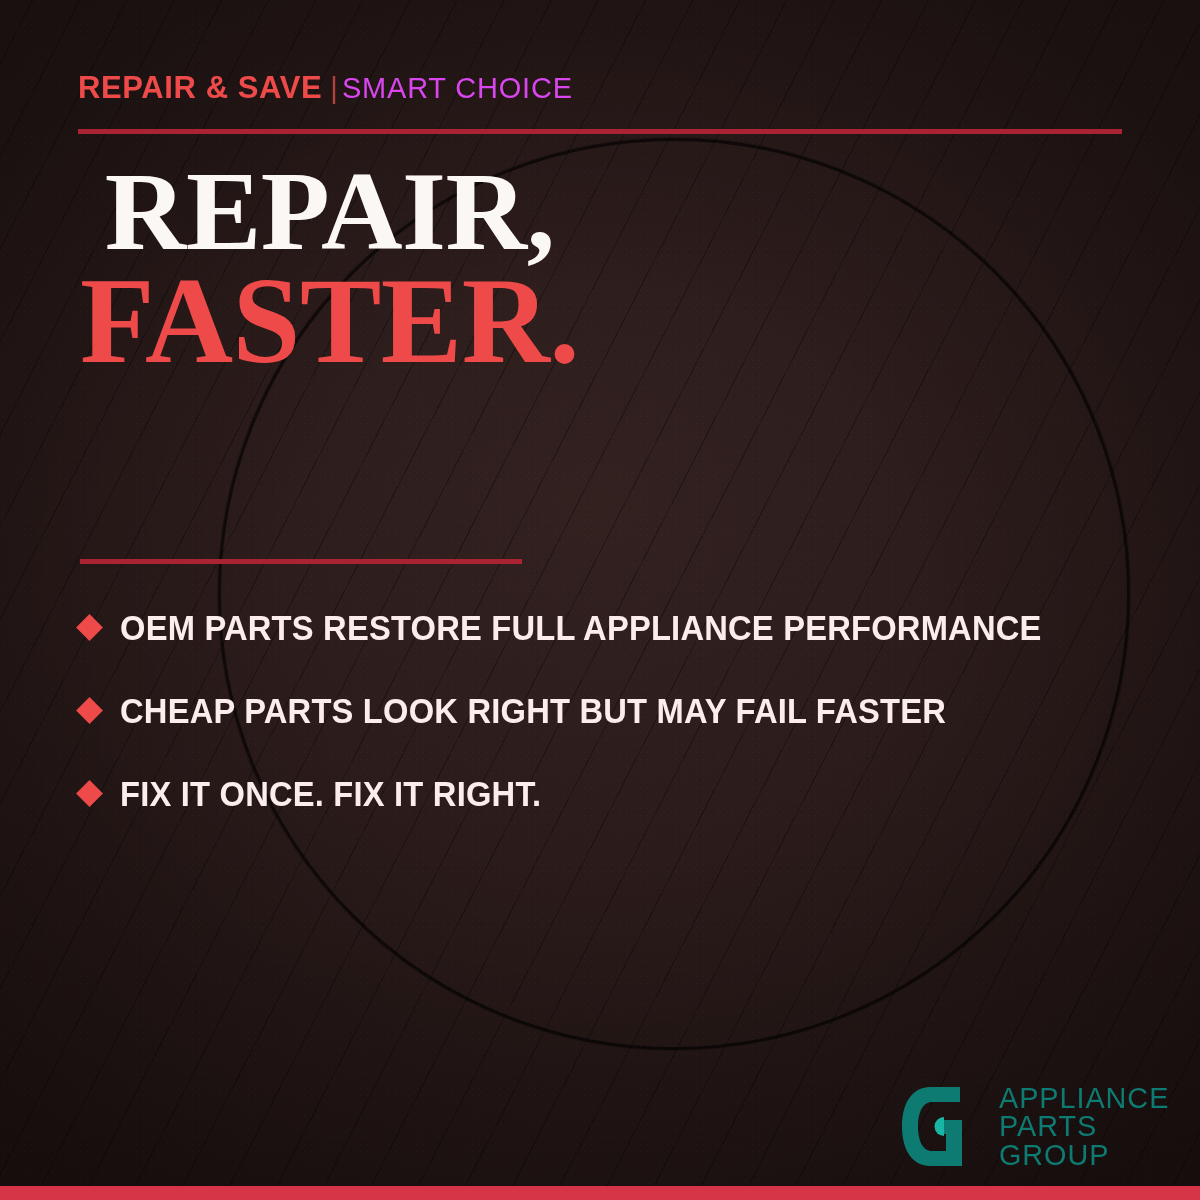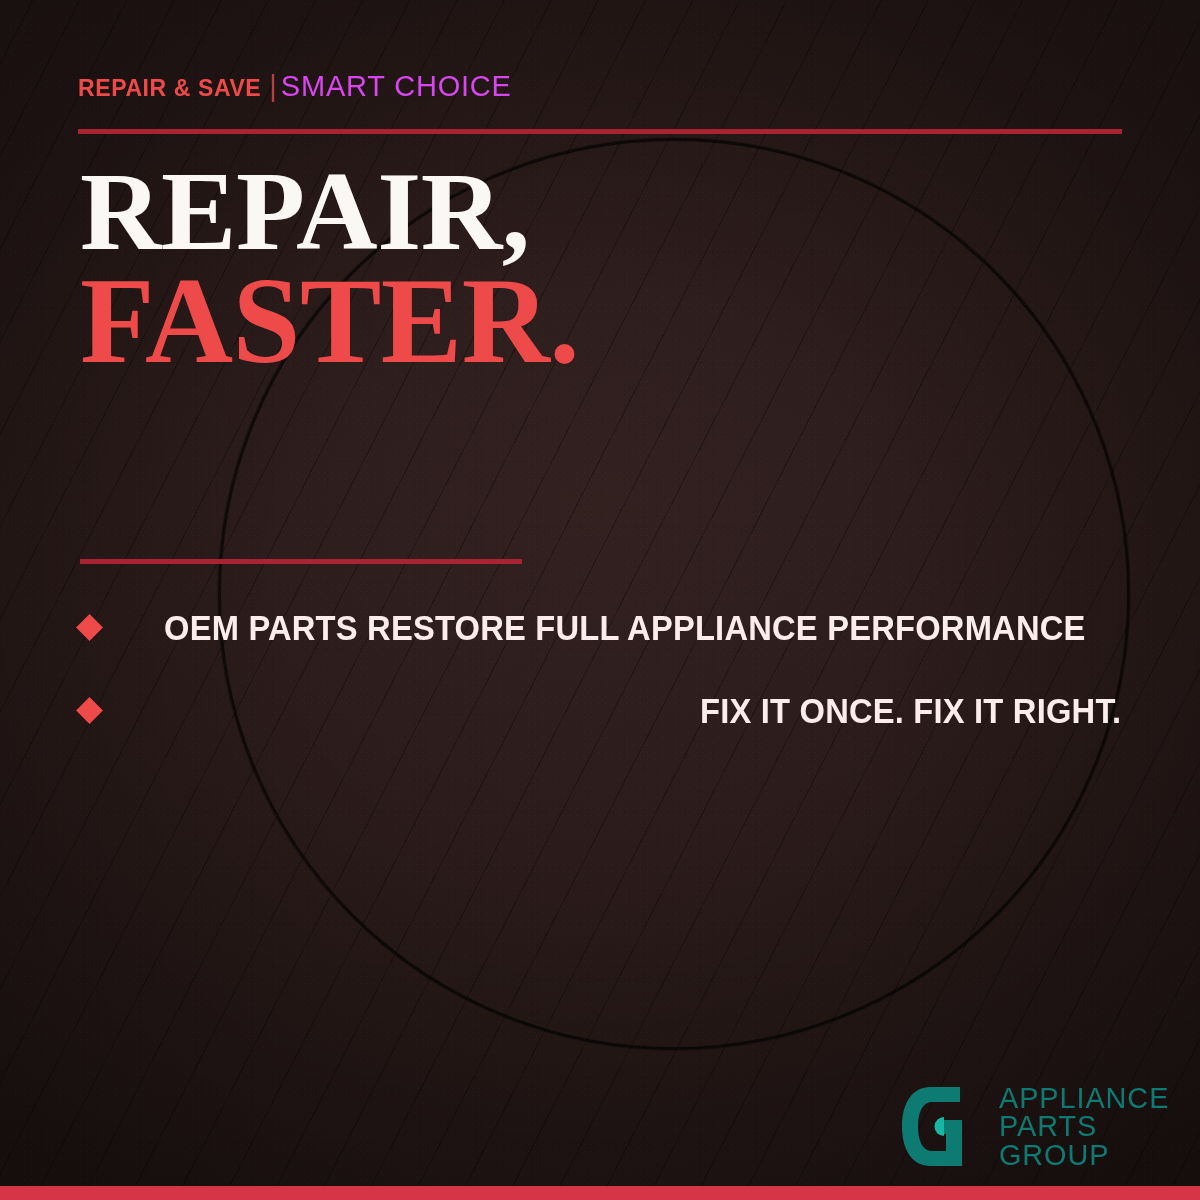--- a/index.html
+++ b/index.html
@@ -58,21 +58,21 @@
   .content{ position:absolute; inset:0; }
 
   
   .kicker{
     position:absolute;
     left:78px; top:72px;
     white-space:nowrap;
     line-height:1;
   }
   .kicker-main{
-    font-size:23px;
+    font-size:31px;
     font-weight:bold;
     letter-spacing:.6px;
     color:#EE4A4A;
   }
   .kicker-sep{
     font-size:29px;
     font-weight:normal;
     color:#B5403E;
     margin:0 4px 0 8px;
   }
@@ -92,20 +92,21 @@
 
   
   .headline{
     position:absolute;
     left:80px; top:158px;
     font-family:"Liberation Serif", serif;
     font-weight:bold;
     font-size:113px;
     line-height:.935;
     letter-spacing:-0.5px;
+    text-align:center;
   }
   .hl-line{ display:block; white-space:nowrap; }
   .hl-white{ color:#FBF7F4; }
   .hl-red{ color:#EE4A4A; font-size:122px; }
 
   .rule-mid{
     position:absolute;
     left:80px; top:559px;
     width:442px; height:5px;
     background:#A92333;
@@ -115,21 +116,20 @@
   .bullets{
     position:absolute;
     left:80px; top:586px;
     width:1070px;
   }
   .bullet-row{
     display:flex;
     align-items:center;
     height:83px;
     white-space:nowrap;
-    justify-content:space-between;
   }
   .diamond{
     width:19px; height:19px;
     background:#EE4A4A;
     transform:rotate(45deg);
     flex:0 0 auto;
     margin-right:21px;
   }
   .bullet-text{
     font-family:"Liberation Sans", sans-serif;
@@ -199,20 +199,24 @@
       <span class="hl-line hl-white">REPAIR,</span>
       <span class="hl-line hl-red">FASTER.</span>
     </div>
 
     <div class="rule-mid"></div>
 
     <div class="bullets">
       <div class="bullet-row">
         <span class="diamond"></span>
         <span class="bullet-text">OEM PARTS RESTORE FULL APPLIANCE PERFORMANCE</span>
+      </div>
+      <div class="bullet-row">
+        <span class="diamond"></span>
+        <span class="bullet-text">CHEAP PARTS LOOK RIGHT BUT MAY FAIL FASTER</span>
       </div>
       <div class="bullet-row">
         <span class="diamond"></span>
         <span class="bullet-text">FIX IT ONCE. FIX IT RIGHT.</span>
       </div>
     </div>
 
     <div class="logo">
       <svg class="logo-mark" viewBox="0 0 86 83">
         <path d="M60 2 H30 C14 2 2 16 2 41.5 C2 67 14 81 30 81 H60 V79 H62 V35 H40 V49 H46 V66 H32 C23 66 18 56 18 41.5 C18 27 23 17 32 17 H60 Z" fill="#0E7B73"></path>

